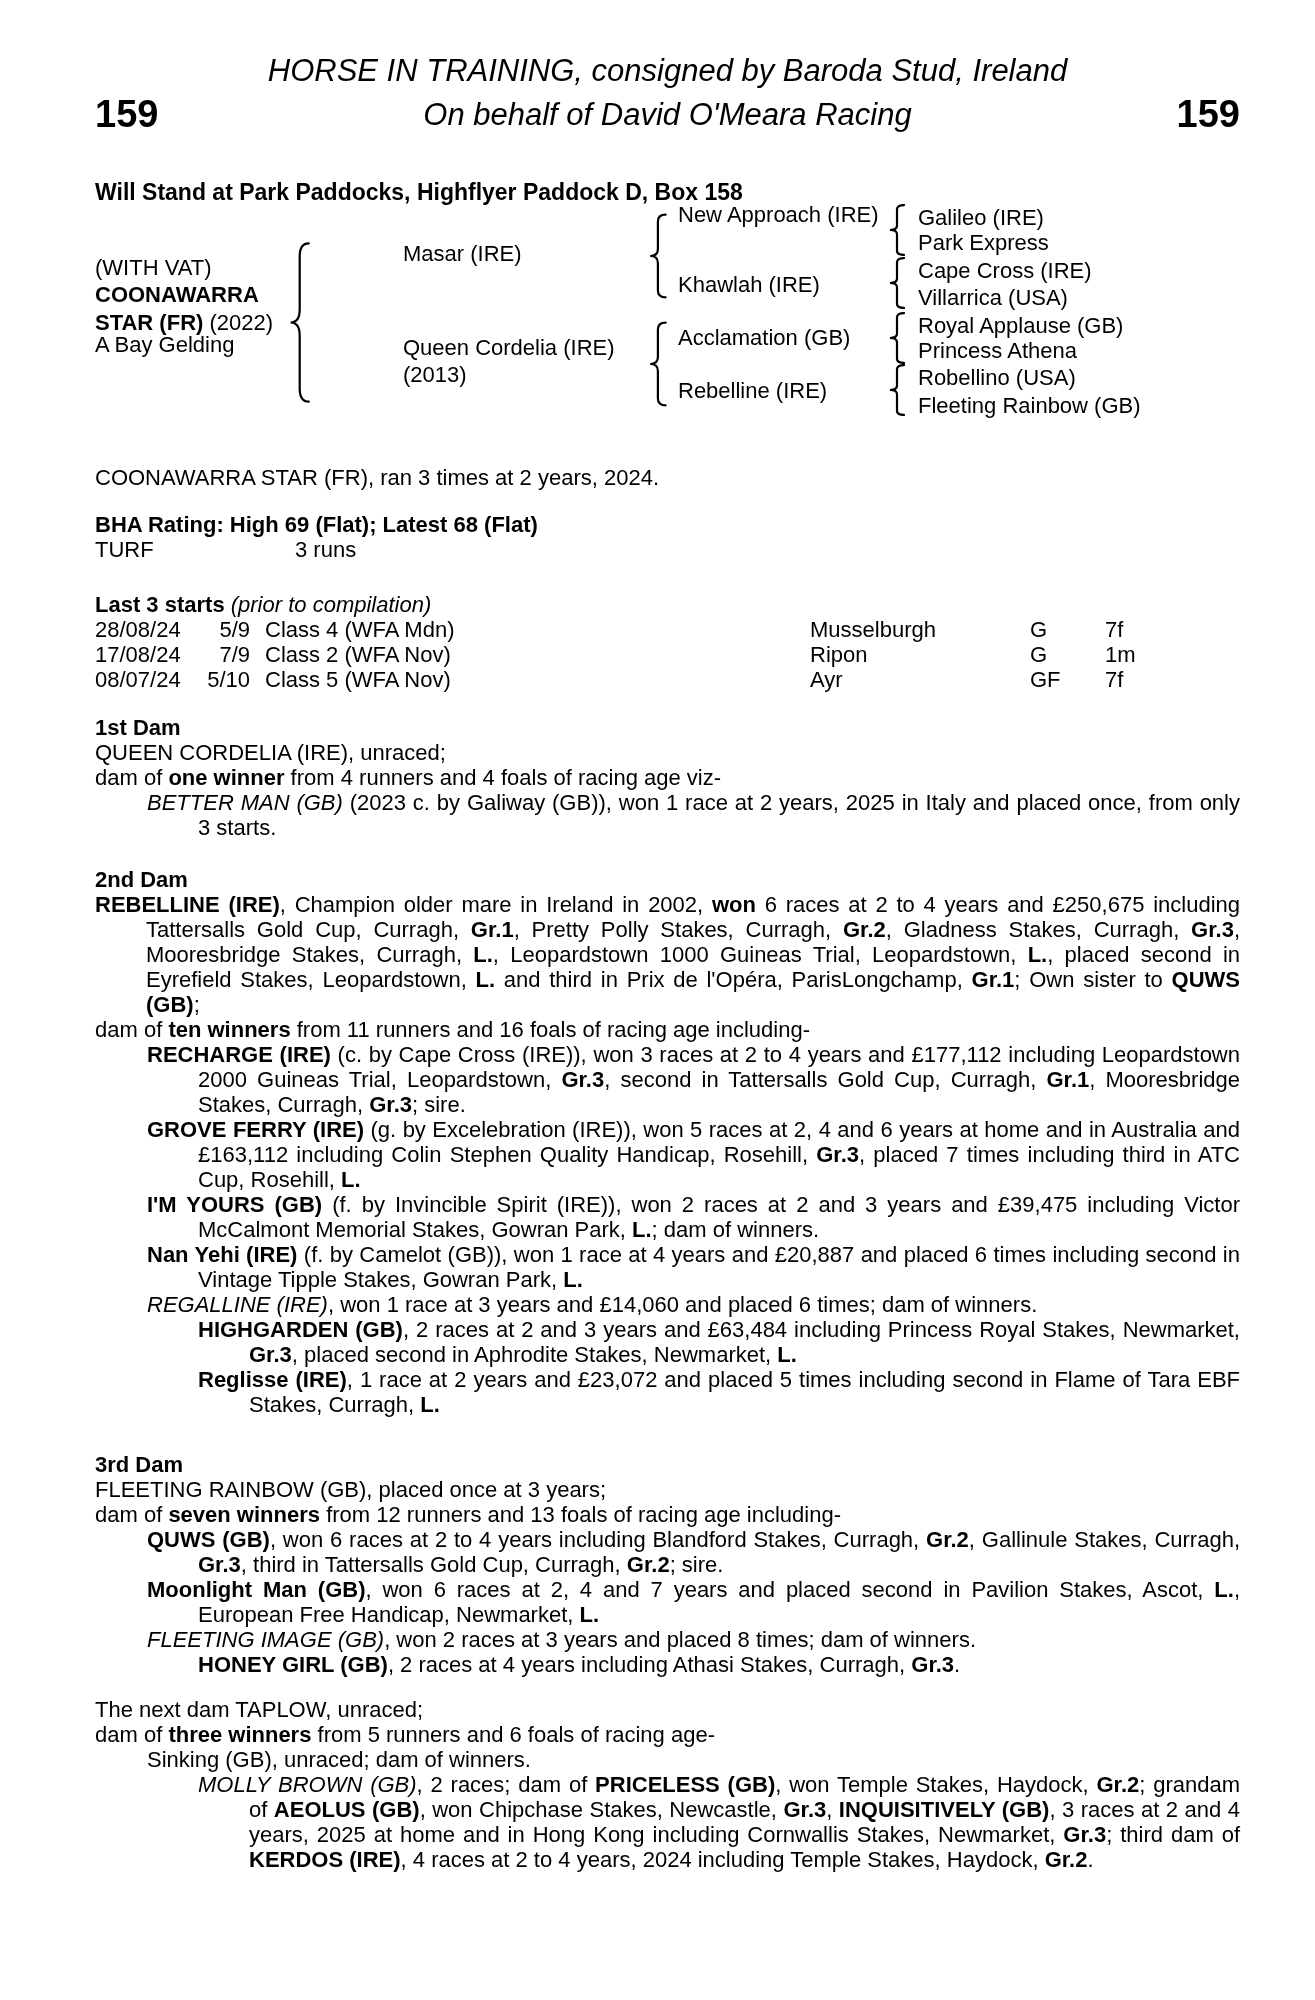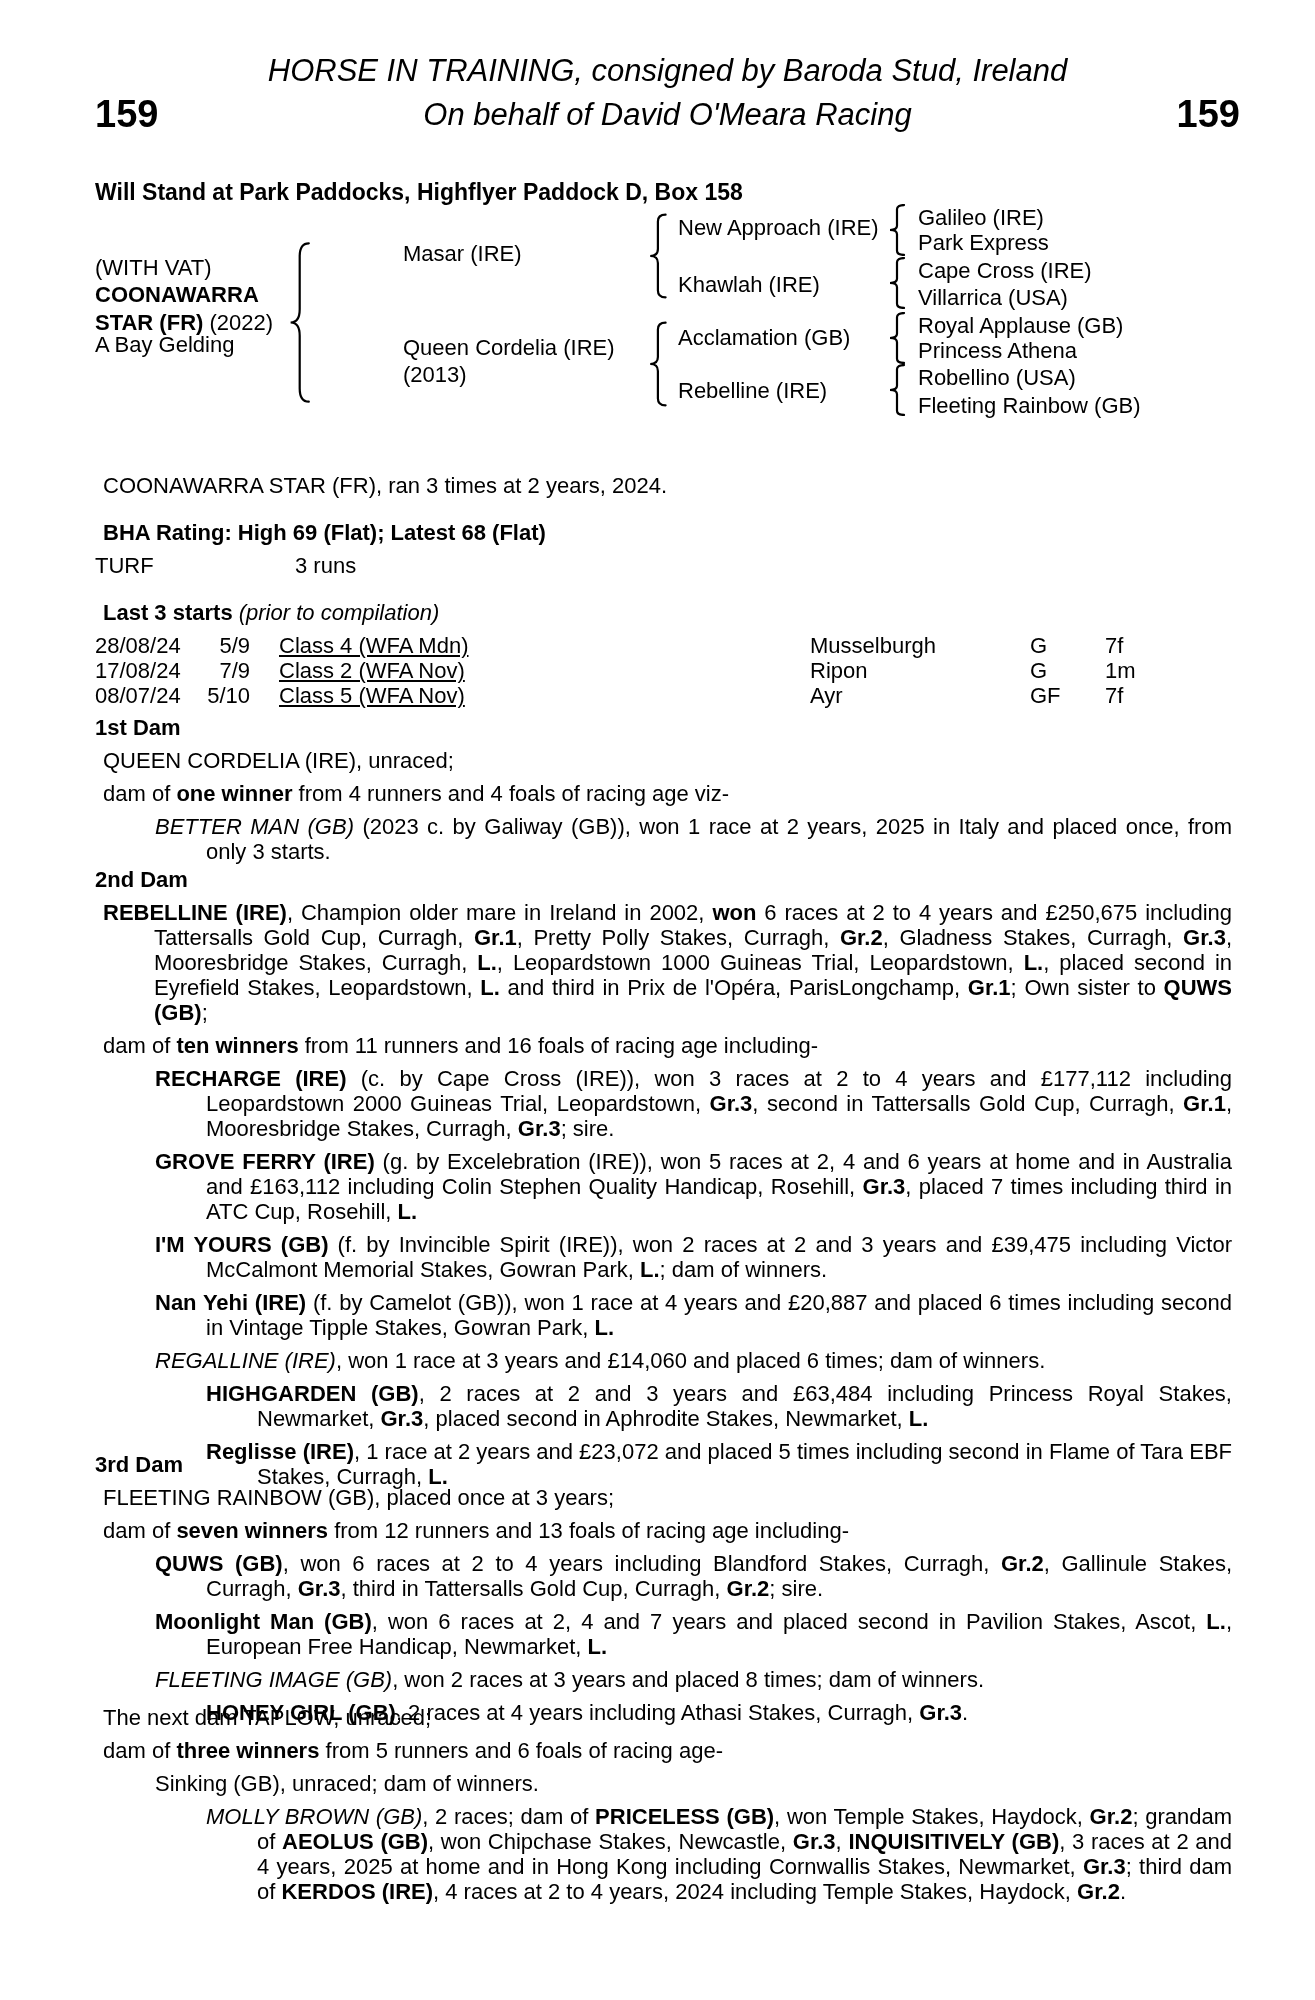--- a/index.html
+++ b/index.html
@@ -18,30 +18,30 @@
   .lot{font-weight:bold;font-size:38px;line-height:44px;}
   .stand{font-weight:bold;font-size:23px;line-height:26px;}
   
   .ped{position:absolute;left:95px;top:200px;width:1160px;height:275px;font-size:22px;line-height:25px;}
   .ped .cell{position:absolute;white-space:nowrap;}
   .brace{position:absolute;}
   .brace svg{display:block;width:100%;height:100%;}
   
   .sec{position:absolute;left:95px;width:1145px;font-size:22px;line-height:25px;}
   .sec .h{font-weight:bold;}
-  .line{margin:8px;text-align:justify;}
+  .line{margin:0;text-align:justify;}
   .p0{padding-left:51px;text-indent:-51px;}
   .p1{padding-left:103px;text-indent:-51px;}
   .p2{padding-left:154px;text-indent:-51px;}
   
   .row{position:relative;height:25px;}
   .row span{position:absolute;top:0;white-space:nowrap;}
   .c-date{left:0;}
   .c-pos{left:70px;width:85px;text-align:right;}
-  .c-class{left:184px;text-decoration:underline;}
+  .c-class{left:170px;}
   .c-course{left:715px;}
   .c-going{left:935px;}
   .c-dist{left:1010px;}
   .c-runs{left:200px;}
 </style>
 </head>
 <body>
 
 <div class="page">
 
@@ -69,21 +69,21 @@
     <div class="brace" style="left:553px;top:13px;width:22px;height:86px">
       <svg viewBox="0 0 20 100" preserveAspectRatio="none">
           <path d="M16 2 Q9 2 9 10 L9 42 Q9 50 2 50 Q9 50 9 58 L9 90 Q9 98 16 98" fill="none" stroke="#000" stroke-width="2.2" vector-effect="non-scaling-stroke" stroke-linecap="round"></path>
         </svg>
     </div>
     <div class="brace" style="left:553px;top:121px;width:22px;height:86px">
       <svg viewBox="0 0 20 100" preserveAspectRatio="none">
           <path d="M16 2 Q9 2 9 10 L9 42 Q9 50 2 50 Q9 50 9 58 L9 90 Q9 98 16 98" fill="none" stroke="#000" stroke-width="2.2" vector-effect="non-scaling-stroke" stroke-linecap="round"></path>
         </svg>
     </div>
-    <div class="cell" style="left:583px;top:15px">New Approach (IRE)</div>
+    <div class="cell" style="left:583px;top:2px">New Approach (IRE)</div>
     <div class="cell" style="left:583px;top:72px">Khawlah (IRE)</div>
     <div class="cell" style="left:583px;top:125px">Acclamation (GB)</div>
     <div class="cell" style="left:583px;top:178px">Rebelline (IRE)</div>
 
     <div class="brace" style="left:793px;top:4px;width:20px;height:52px">
       <svg viewBox="0 0 20 100" preserveAspectRatio="none">
           <path d="M16 2 Q9 2 9 10 L9 42 Q9 50 2 50 Q9 50 9 58 L9 90 Q9 98 16 98" fill="none" stroke="#000" stroke-width="2.2" vector-effect="non-scaling-stroke" stroke-linecap="round"></path>
         </svg>
     </div>
     <div class="brace" style="left:793px;top:57px;width:20px;height:52px">

